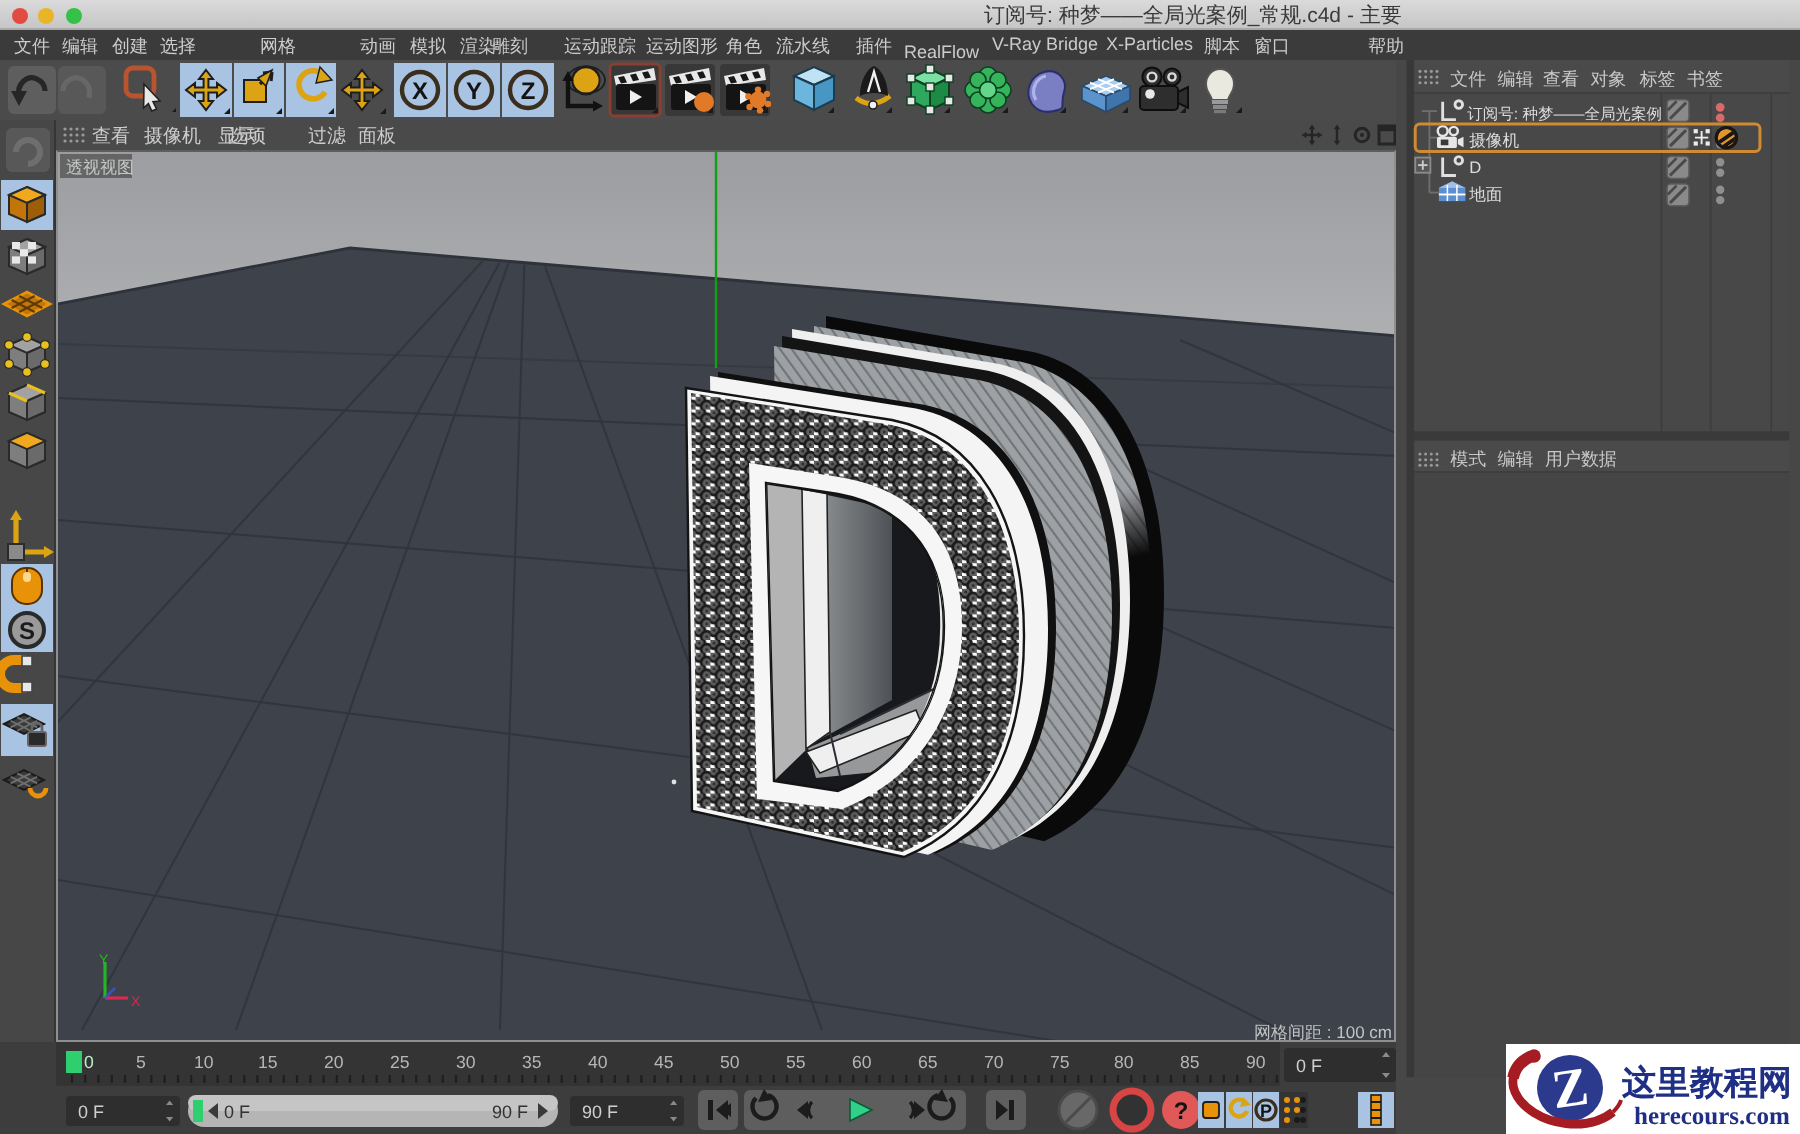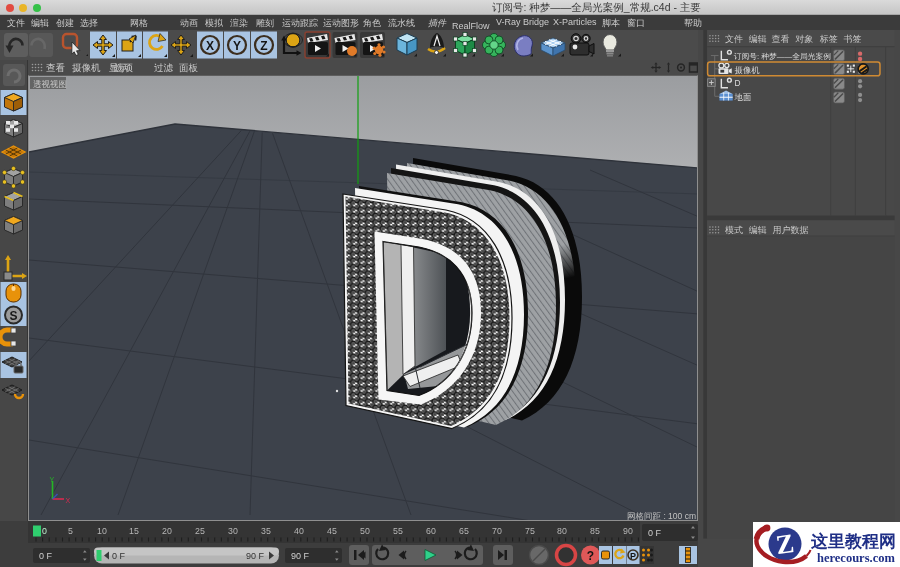--- a/index.html
+++ b/index.html
@@ -24,26 +24,26 @@
     <span class="mtxt abs" style="left:7px;top:2px;">文件</span>
     <span class="mtxt abs" style="left:31px;top:2px;">编辑</span>
     <span class="mtxt abs" style="left:56px;top:2px;">创建</span>
     <span class="mtxt abs" style="left:80px;top:2px;">选择</span>
     <span class="mtxt abs" style="left:106px;top:16px;">工具</span>
     <span class="mtxt abs" style="left:130px;top:2px;">网格</span>
     <span class="mtxt abs" style="left:140px;top:2px;margin-top:37px;">捕捉</span>
     <span class="mtxt abs" style="left:180px;top:2px;">动画</span>
     <span class="mtxt abs" style="left:205px;top:2px;">模拟</span>
     <span class="mtxt abs" style="left:230px;top:2px;">渲染</span>
-    <span class="mtxt abs" style="left:256px;top:2px;">雕刻</span>
+    <span class="mtxt abs" style="left:246px;top:2px;">雕刻</span>
     <span class="mtxt abs" style="left:282px;top:2px;">运动跟踪</span>
     <span class="mtxt abs" style="left:323px;top:2px;">运动图形</span>
     <span class="mtxt abs" style="left:363px;top:2px;">角色</span>
     <span class="mtxt abs" style="left:388px;top:2px;">流水线</span>
-    <span class="mtxt abs" style="left:428px;top:2px;font-style:italic;">插件</span>
+    <span class="mtxt abs" style="left:428px;top:2px;">插件</span>
     <span class="mtxt abs" style="left:452px;top:6px;">RealFlow</span>
     <span class="mtxt abs" style="left:496px;top:2px;">V-Ray Bridge</span>
     <span class="mtxt abs" style="left:553px;top:2px;">X-Particles</span>
     <span class="mtxt abs" style="left:602px;top:2px;">脚本</span>
     <span class="mtxt abs" style="left:627px;top:2px;">窗口</span>
     <span class="mtxt abs" style="left:684px;top:2px;">帮助</span>
   </div>
 
   <div id="toolbar" class="abs" style="left:0;top:30px;width:698px;height:30px;background:#4b4b4b;">
   <svg width="698" height="30" viewBox="0 30 698 30" xmlns="http://www.w3.org/2000/svg">

